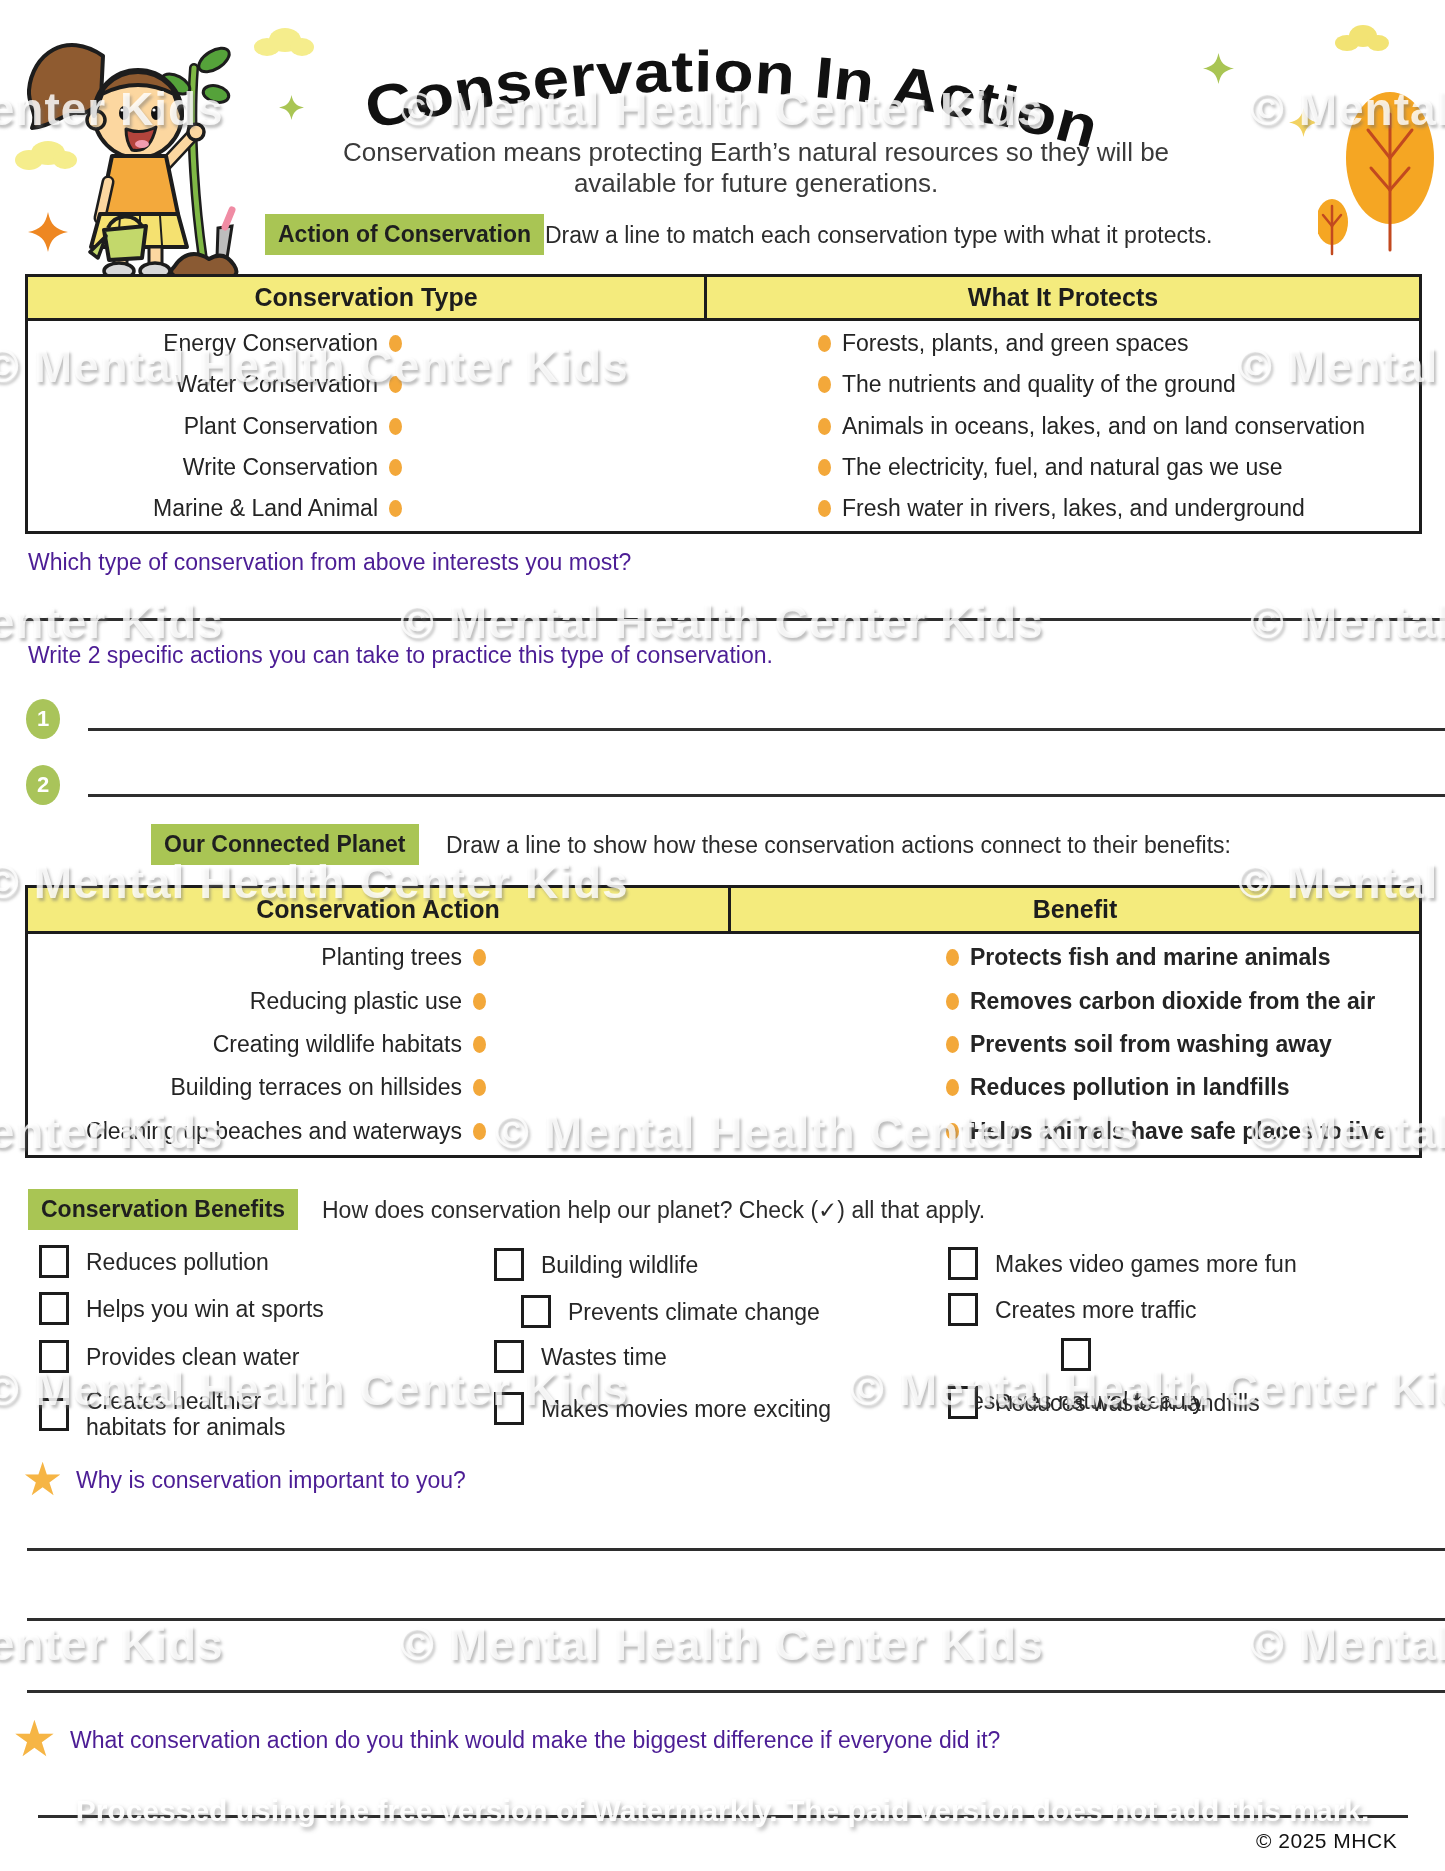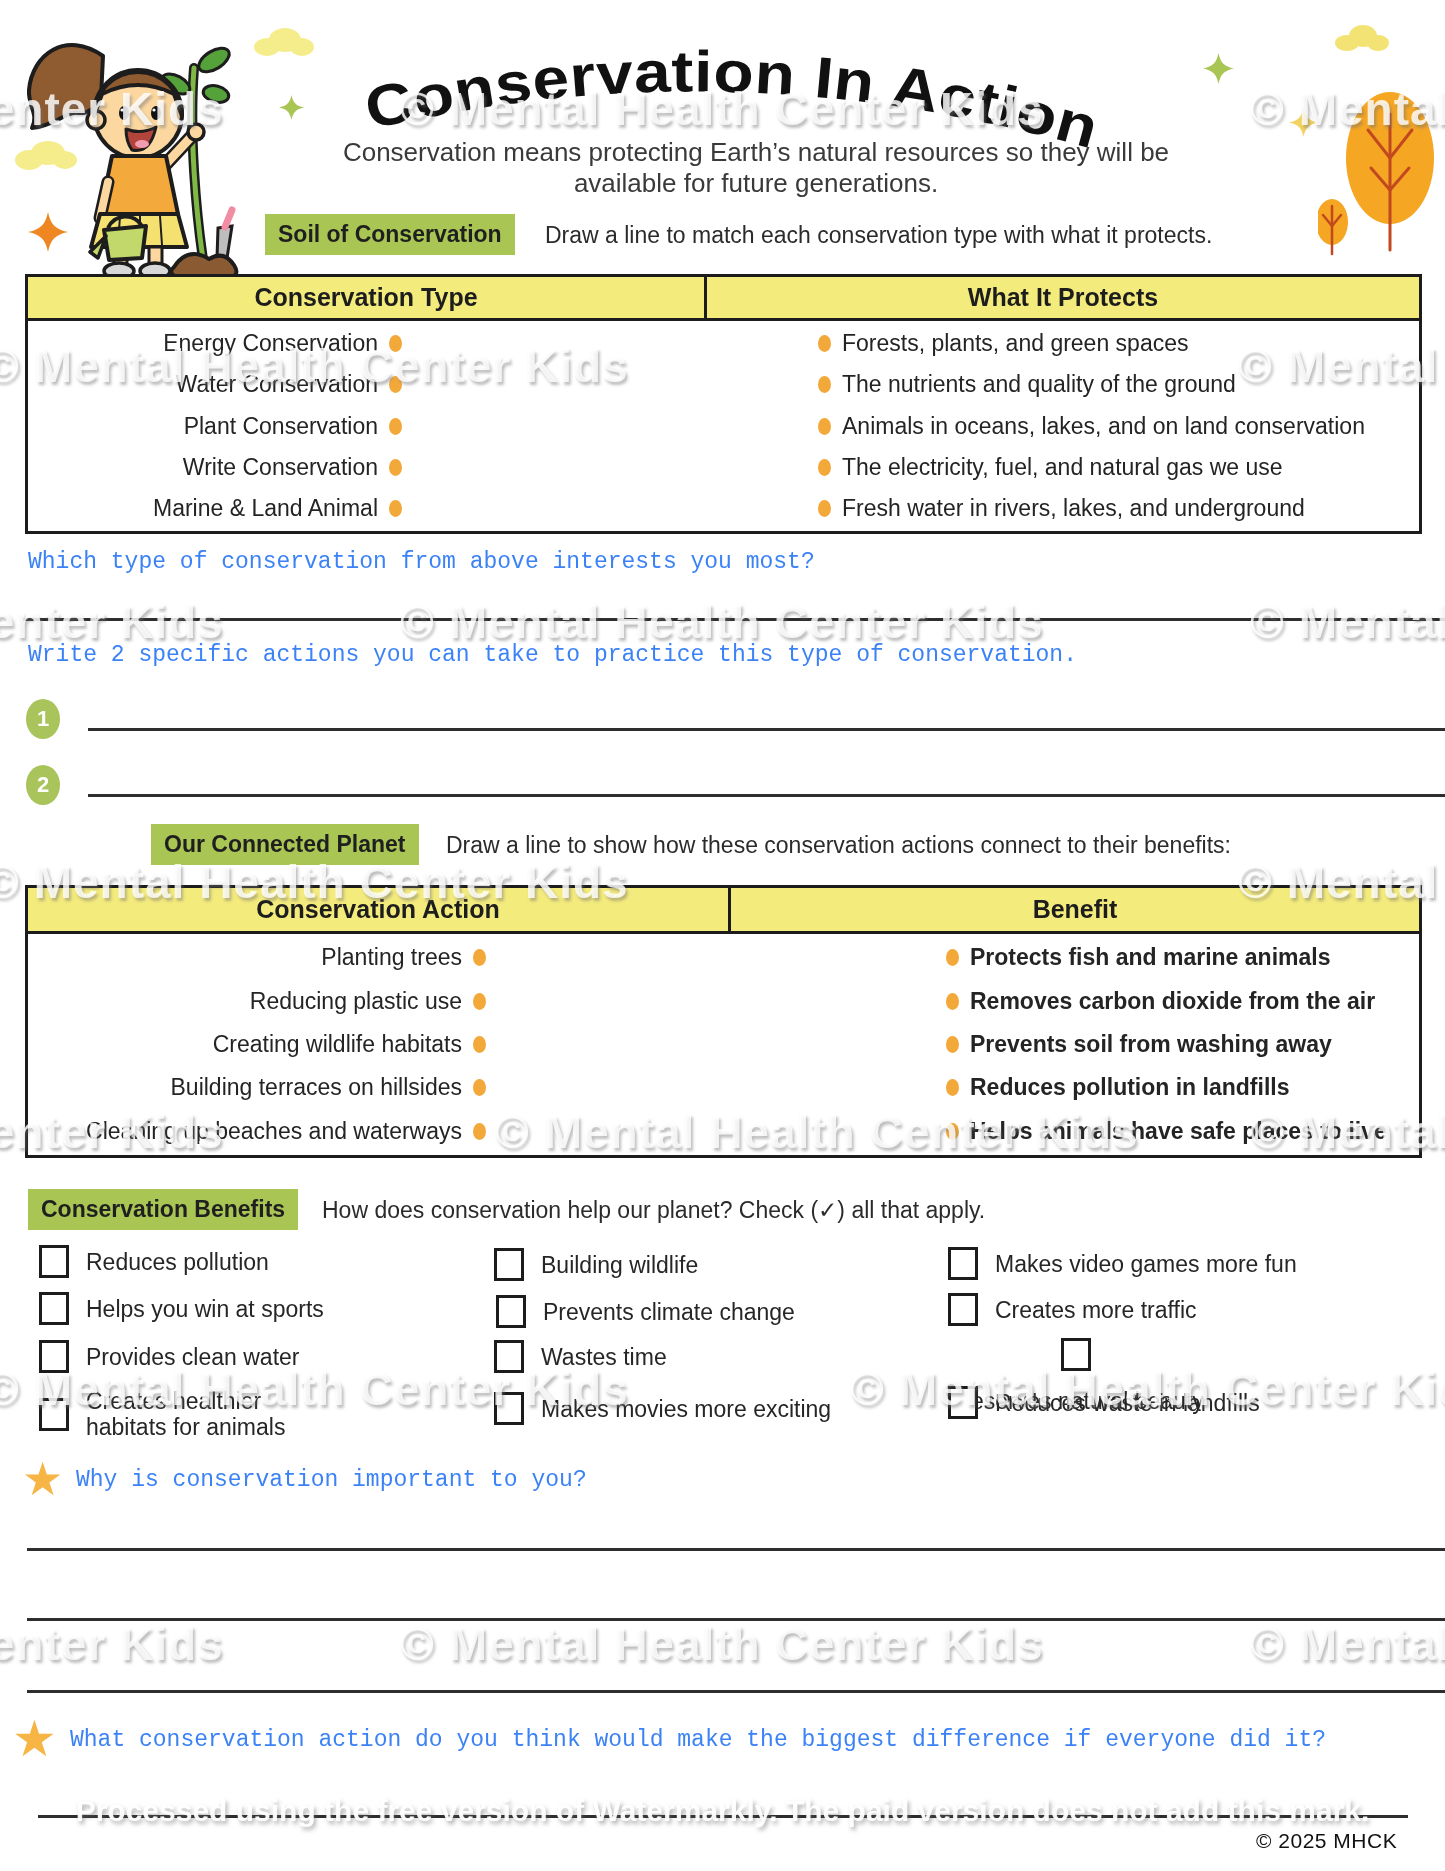--- a/index.html
+++ b/index.html
@@ -48,21 +48,21 @@
 
   
   .t2 { top:885px; }
   .t2 .mhead { height:46px; }
   .t2 .hcell1 { width:703px; border-right:3px solid #1c1c1c; }
   .t2 .hcell2 { flex:1; }
   .t2 .mbody { height:221px; padding:2px 0; }
   .t2 .mcell-l { width:703px; padding-right:245px; }
   .t2 .mcell-r { padding-left:215px;font-weight:bold; }
 
-  .question { position:absolute; font-size:23px; color:#3b82f6; white-space:nowrap;font-family:Liberation Mono, monospace; }
+  .question { position:absolute; font-size:23px; color:#4c1d95; white-space:nowrap; }
 
   .badge {
     position:absolute; width:34px; height:40px; border-radius:50%;
     background:#A9C45A; color:#fff; font-weight:bold; font-size:22px;
     display:flex; align-items:center; justify-content:center;
   }
 
   
   .chk-item { position:absolute; display:flex; align-items:center; gap:17px; }
   .chk-box { width:30px; height:33px; border:3px solid #1c1c1c; background:#fff; flex:0 0 auto; }
@@ -193,21 +193,21 @@
     <defs>
         <path id="titlearc" d="M 30,122 Q 400,32 772,142"></path>
       </defs>
     <text font-family="Liberation Sans, sans-serif" font-size="58" font-weight="bold" fill="#111" letter-spacing="0.5">
       <textPath href="#titlearc" xlink:href="#titlearc" startOffset="50%" text-anchor="middle" textLength="730" lengthAdjust="spacingAndGlyphs">Conservation In Action</textPath>
     </text>
   </svg>
 
   <div class="subtitle">Conservation means protecting Earth’s natural resources so they will be available for future generations.</div>
 
-  <div class="sec-label" style="left:265px; top:214px;">Soil of Conservation</div>
+  <div class="sec-label" style="left:265px; top:214px;">Action of Conservation</div>
   <div class="instruction" style="left:545px; top:222px;">Draw a line to match each conservation type with what it protects.</div>
 
   <div class="mtable t1">
     <div class="mhead">
       <div class="hcell hcell1">Conservation Type</div>
       <div class="hcell hcell2">What It Protects</div>
     </div>
     <div class="mbody">
       <div class="mrow">
         <div class="mcell-l">
@@ -352,21 +352,21 @@
   </div>
   <div class="chk-item" style="left:39px; top:1388px;">
     <span class="chk-box"></span>
     <span class="chk-label" style="max-width:250px;">Creates healthier habitats for animals</span>
   </div>
 
   <div class="chk-item" style="left:494px; top:1248px;">
     <span class="chk-box"></span>
     <span class="chk-label">Building wildlife</span>
   </div>
-  <div class="chk-item" style="left:496px; top:1295px;justify-content:flex-end;">
+  <div class="chk-item" style="left:521px; top:1295px;justify-content:flex-end;">
     <span class="chk-box"></span>
     <span class="chk-label">Prevents climate change</span>
   </div>
   <div class="chk-item" style="left:494px; top:1340px;">
     <span class="chk-box"></span>
     <span class="chk-label">Wastes time</span>
   </div>
   <div class="chk-item" style="left:494px; top:1392px;">
     <span class="chk-box"></span>
     <span class="chk-label">Makes movies more exciting</span>

